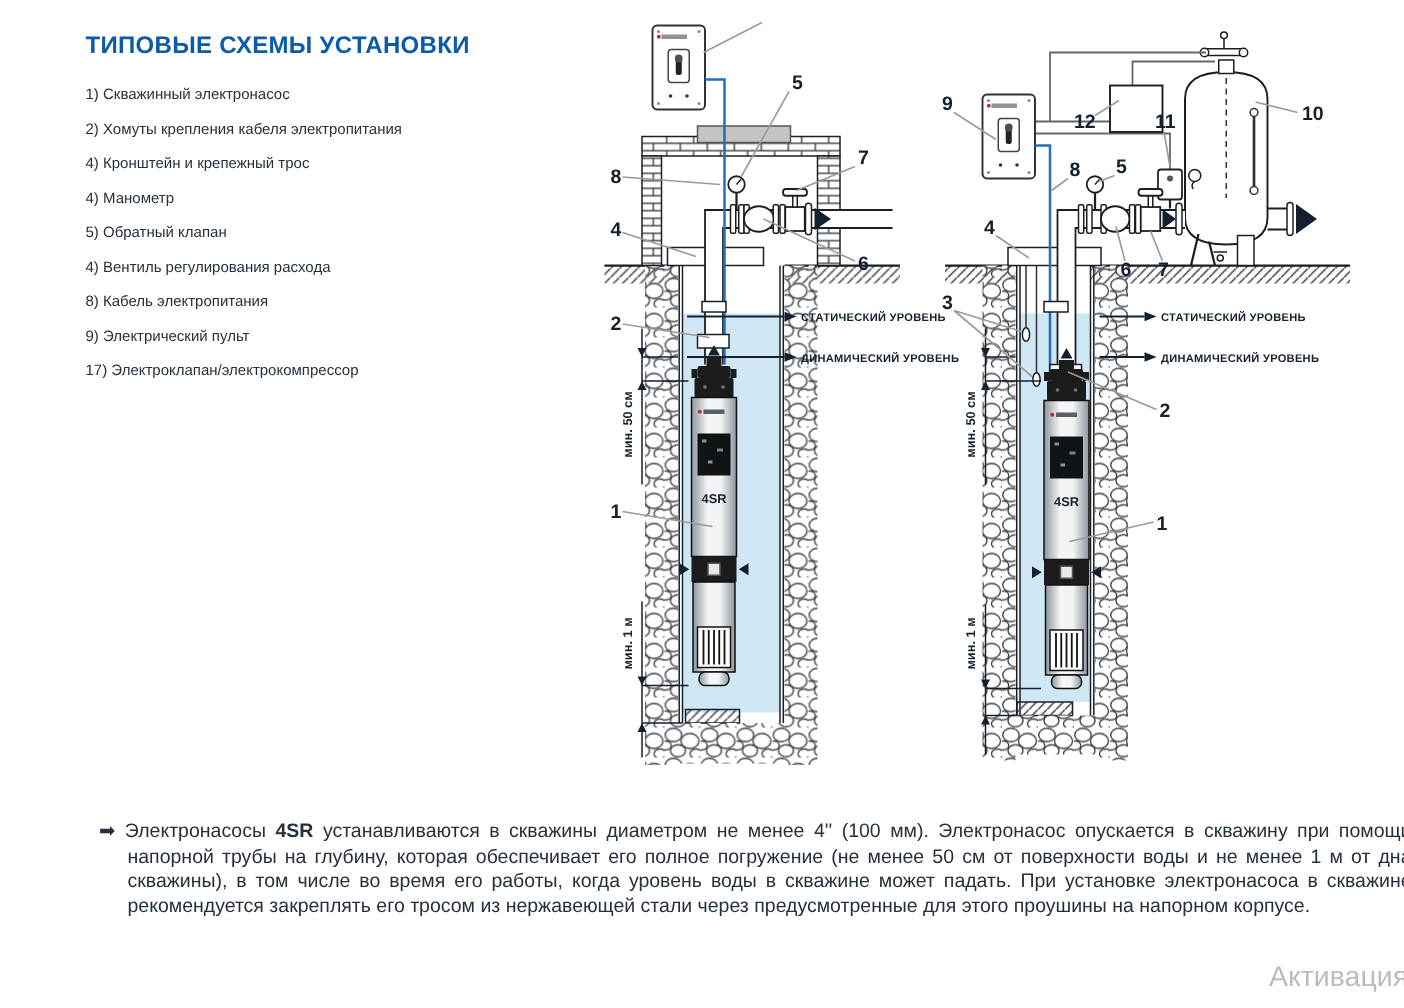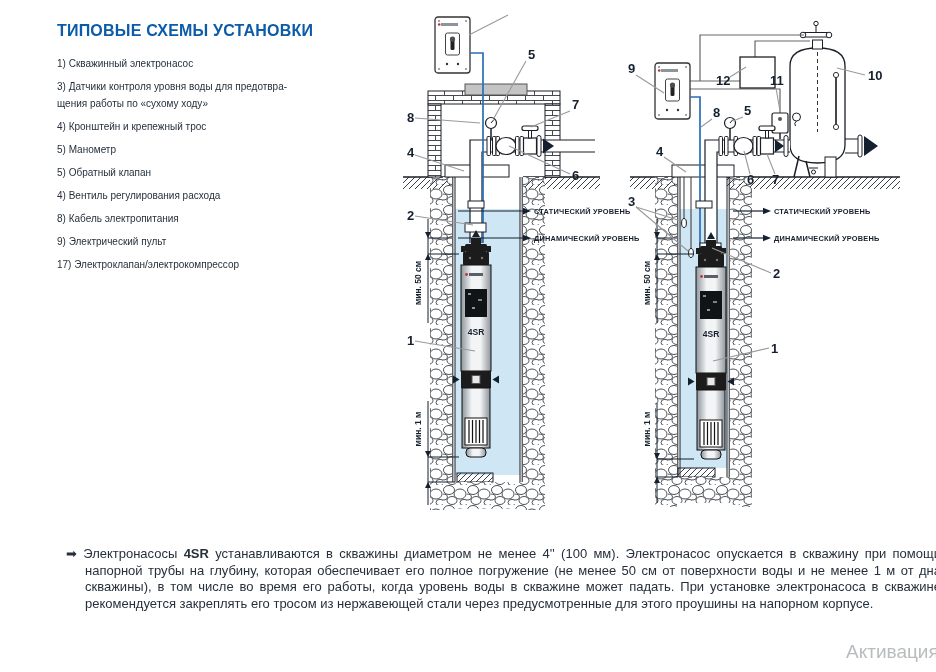--- a/index.html
+++ b/index.html
@@ -27,24 +27,23 @@
 </style>
 </head>
 <body>
 
 <div class="page">
 
   <h1 class="title">ТИПОВЫЕ СХЕМЫ УСТАНОВКИ</h1>
 
   <ul class="legend">
     <li>1) Скважинный электронасос</li>
-    <li>3) Датчики контроля уровня воды для предотвра-
-щения работы по «сухому ходу»</li>
+    <li>2) Хомуты крепления кабеля электропитания</li>
     <li>4) Кронштейн и крепежный трос</li>
-    <li>5) Манометр</li>
+    <li>4) Манометр</li>
     <li>5) Обратный клапан</li>
     <li>4) Вентиль регулирования расхода</li>
     <li>8) Кабель электропитания</li>
     <li>9) Электрический пульт</li>
     <li>17) Электроклапан/электрокомпрессор</li>
   </ul>
 
   <svg id="svgL" width="245" height="515" viewBox="0 0 245 515">
     <defs>
       <pattern id="bkL" width="18" height="10" patternUnits="userSpaceOnUse">

